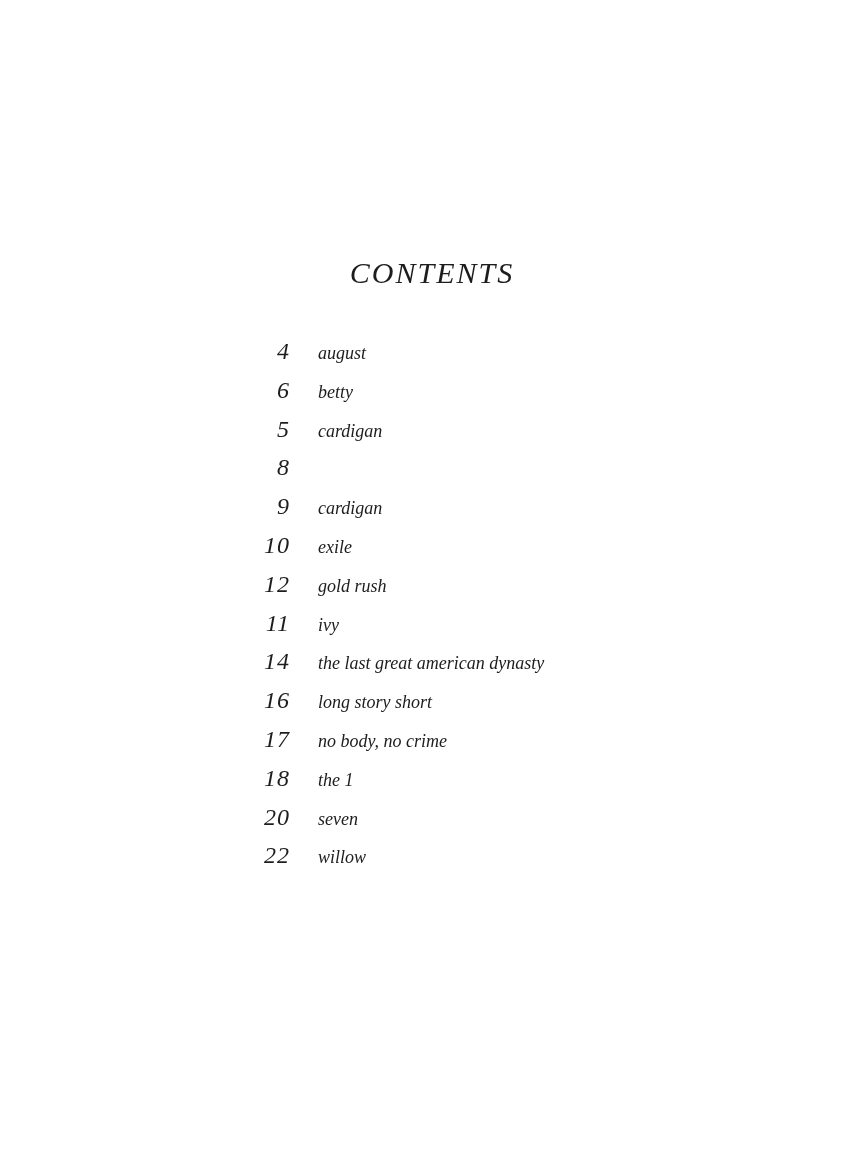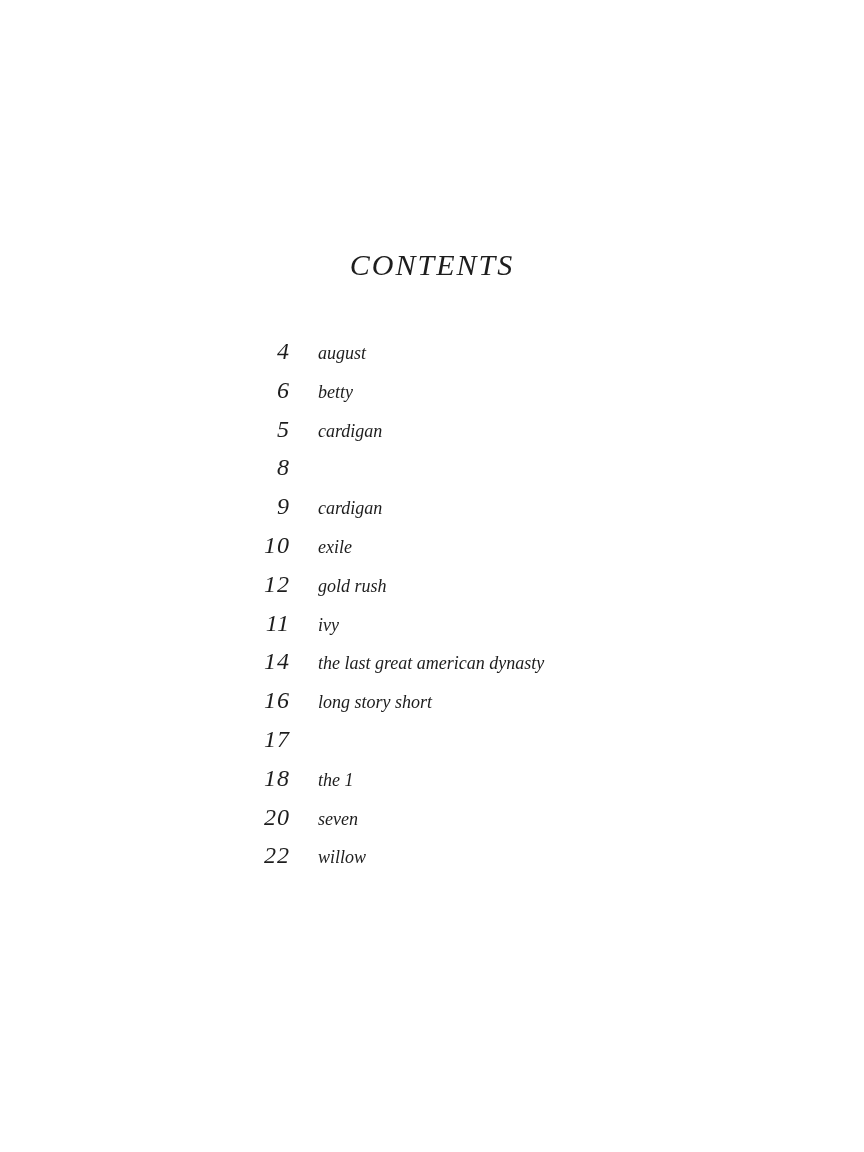--- a/index.html
+++ b/index.html
@@ -11,21 +11,21 @@
     position: relative;
     width: 864px;
     height: 1152px;
     background: #ffffff;
     overflow: hidden;
     font-family: "Liberation Serif", "DejaVu Serif", serif;
     color: #1d1d1d;
   }
   .title {
     position: absolute;
-    top: 248px;
+    top: 256px;
     left: 0;
     width: 864px;
     margin: 0;
     text-align: center;
     font-family: "Liberation Serif", "DejaVu Serif", serif;
     font-style: italic;
     font-weight: 500;
     font-size: 30px;
     letter-spacing: 2px;
     color: #1d1d1d;
@@ -109,20 +109,21 @@
     <span class="song">the last great american dynasty</span>
   </div>
 
   <div class="row">
     <span class="num">16</span>
     <span class="song">long story short</span>
   </div>
 
   <div class="row">
     <span class="num">17</span>
+    <span class="song">no body, no crime</span>
   </div>
 
   <div class="row">
     <span class="num">18</span>
     <span class="song">the 1</span>
   </div>
 
   <div class="row">
     <span class="num">20</span>
     <span class="song">seven</span>

